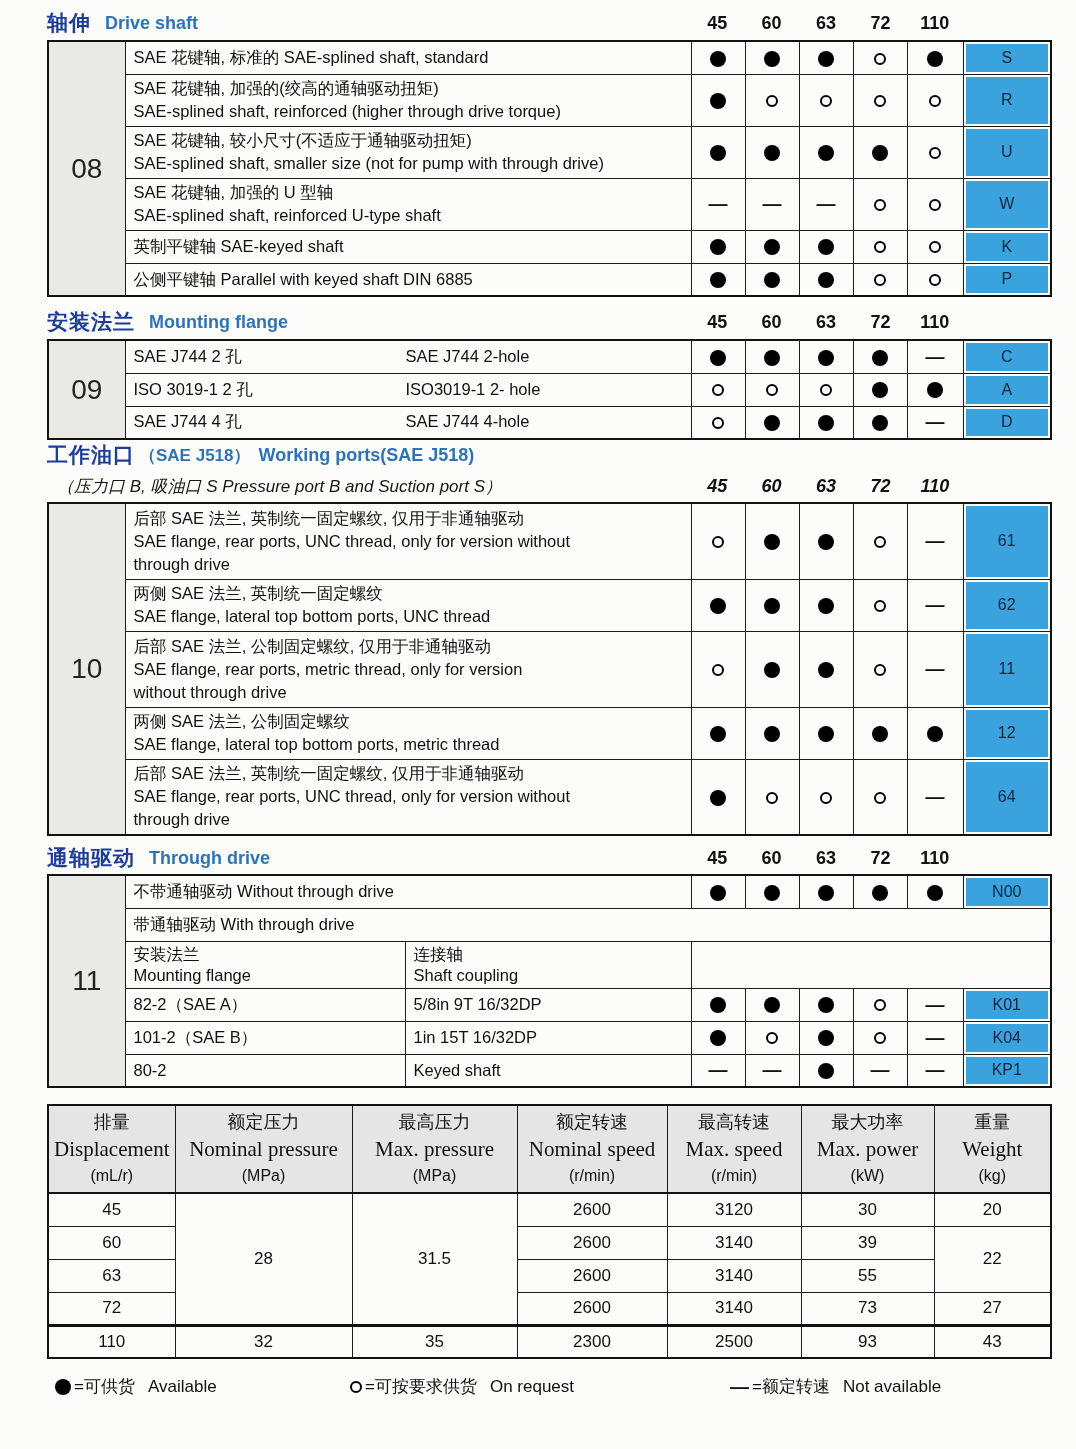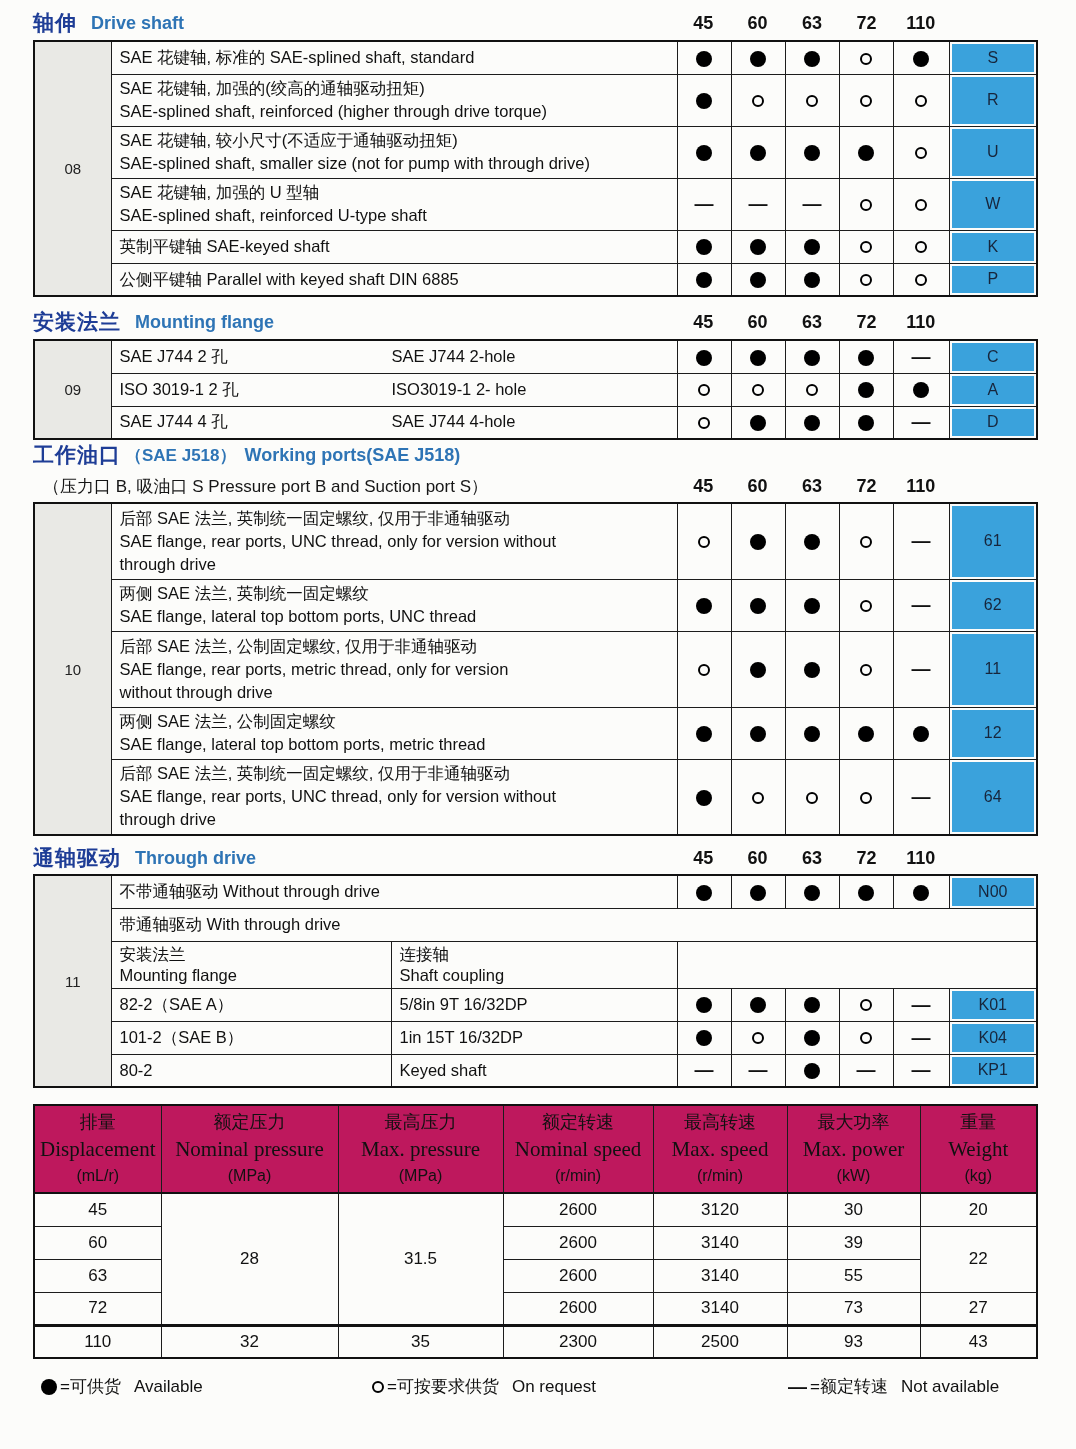--- a/index.html
+++ b/index.html
@@ -1,56 +1,56 @@
 <!DOCTYPE html>
 <html><head>
 <meta charset="utf-8">
 <style>
   * { margin:0; padding:0; box-sizing:border-box; }
   html,body { background:#ffffff; }
   body { font-family:"Liberation Sans","DejaVu Sans",sans-serif; color:#111; }
-  .sheet { position:relative; width:1076px; height:1449px; background:#fcfcfa; padding:6px 0 0 33px; overflow:hidden; }
+  .sheet { position:relative; width:1076px; height:1449px; background:#fcfcfa; padding:6px 0 0 47px; overflow:hidden; }
 
   .sec { width:1003px; position:relative; }
   .sec-title { position:relative; height:34px; display:flex; align-items:center; gap:14px; }
   .t-zh { font-size:21px; font-weight:bold; color:#1e3d96; letter-spacing:1px; }
   .t-mid { font-size:17px; font-weight:bold; color:#2e74b5; }
   .t-en { font-size:18px; font-weight:600; color:#2e74b5; }
-  .sub-line { position:relative; height:32px; display:flex; align-items:center; font-size:17px; color:#161616; padding-left:10px; }
+  .sub-line { position:relative; height:32px; display:flex; align-items:center; font-size:17px; color:#161616; padding-left:10px;font-style:italic; }
   .col-nums { position:absolute; left:643px; top:0; width:272px; height:100%; display:flex; align-items:center; }
   .col-nums span { flex:1; text-align:center; font-size:18px; font-weight:bold; color:#111; }
 
   table.otable { border-collapse:collapse; table-layout:fixed; width:1003px; border:2px solid #111; }
   table.otable td { border:1.5px solid #1c1c1c; vertical-align:middle; overflow:hidden; }
-  .idcell { background:#e9e9e5; text-align:center; font-size:15px; color:#222; }
+  .idcell { background:#e9e9e5; text-align:center; font-size:28px; color:#222; }
   td.desc { padding:2px 8px; font-size:16.5px; }
   td.desc .ln { line-height:23px; white-space:nowrap; }
   td.d1, td.d2 { padding:2px 8px; font-size:16.5px; }
   td.d1 .ln, td.d2 .ln { line-height:21px; white-space:nowrap; }
   .zh2col { display:inline-block; width:272px; }
   td.stat { text-align:center; }
   .sym.filled { display:inline-block; width:16px; height:16px; border-radius:50%; background:#000; vertical-align:middle; }
   .sym.empty { display:inline-block; width:12px; height:12px; border:2.2px solid #000; border-radius:50%; background:transparent; vertical-align:middle; }
   .sym.dash { font-size:19px; font-weight:600; color:#111; }
   td.codecell { position:relative; padding:0; }
   .chip { position:absolute; top:2px; left:2px; right:2px; bottom:2px; background:#3aa2dc; display:flex; align-items:center; justify-content:center; font-size:16px; font-weight:500; color:#17263c; }
   tr.rh1 { height:33px; } tr.rh2 { height:52px; } tr.rh3 { height:76px; } tr.rhh { height:46px; }
 
   #sec09 { margin-top:8px; } #sec10 { margin-top:0; } #sec11 { margin-top:6px; }
   #tech { margin-top:16px; }
 
   table.ttable { border-collapse:collapse; table-layout:fixed; width:1003px; border:2px solid #111; }
   table.ttable td { border:1.5px solid #1c1c1c; text-align:center; vertical-align:middle; font-size:17px; }
   table.ttable tr.thead { height:88px; }
-  table.ttable tr.thead td { background:#be185d; border-bottom:2.5px solid #111; }
+  table.ttable tr.thead td { background:#e5e5e5; border-bottom:2.5px solid #111; }
   .th-zh { font-size:18px; line-height:27px; } .th-en { font-size:21px; line-height:27px;font-family:Liberation Serif, serif; } .th-unit { font-size:16px; line-height:26px; }
   table.ttable tr.trow { height:33px; }
   table.ttable tr.thick td { border-top:3px solid #111; }
 
-  .legend { margin-top:16px; width:1010px; display:flex; align-items:center; font-size:17px; color:#111;gap:36px; }
+  .legend { margin-top:16px; width:1010px; display:flex; align-items:center; font-size:17px; color:#111; }
   .leg-item { display:flex; align-items:center; gap:3px; }
   .leg-item .leg-en { margin-left:10px; }
   .leg-1 { width:295px; margin-left:8px; } .leg-2 { width:380px; } .leg-dashsym { font-size:19px; font-weight:600; }
 </style>
 </head>
 <body>
 
 <div class="sheet">
 
   <div class="sec" id="sec08">

